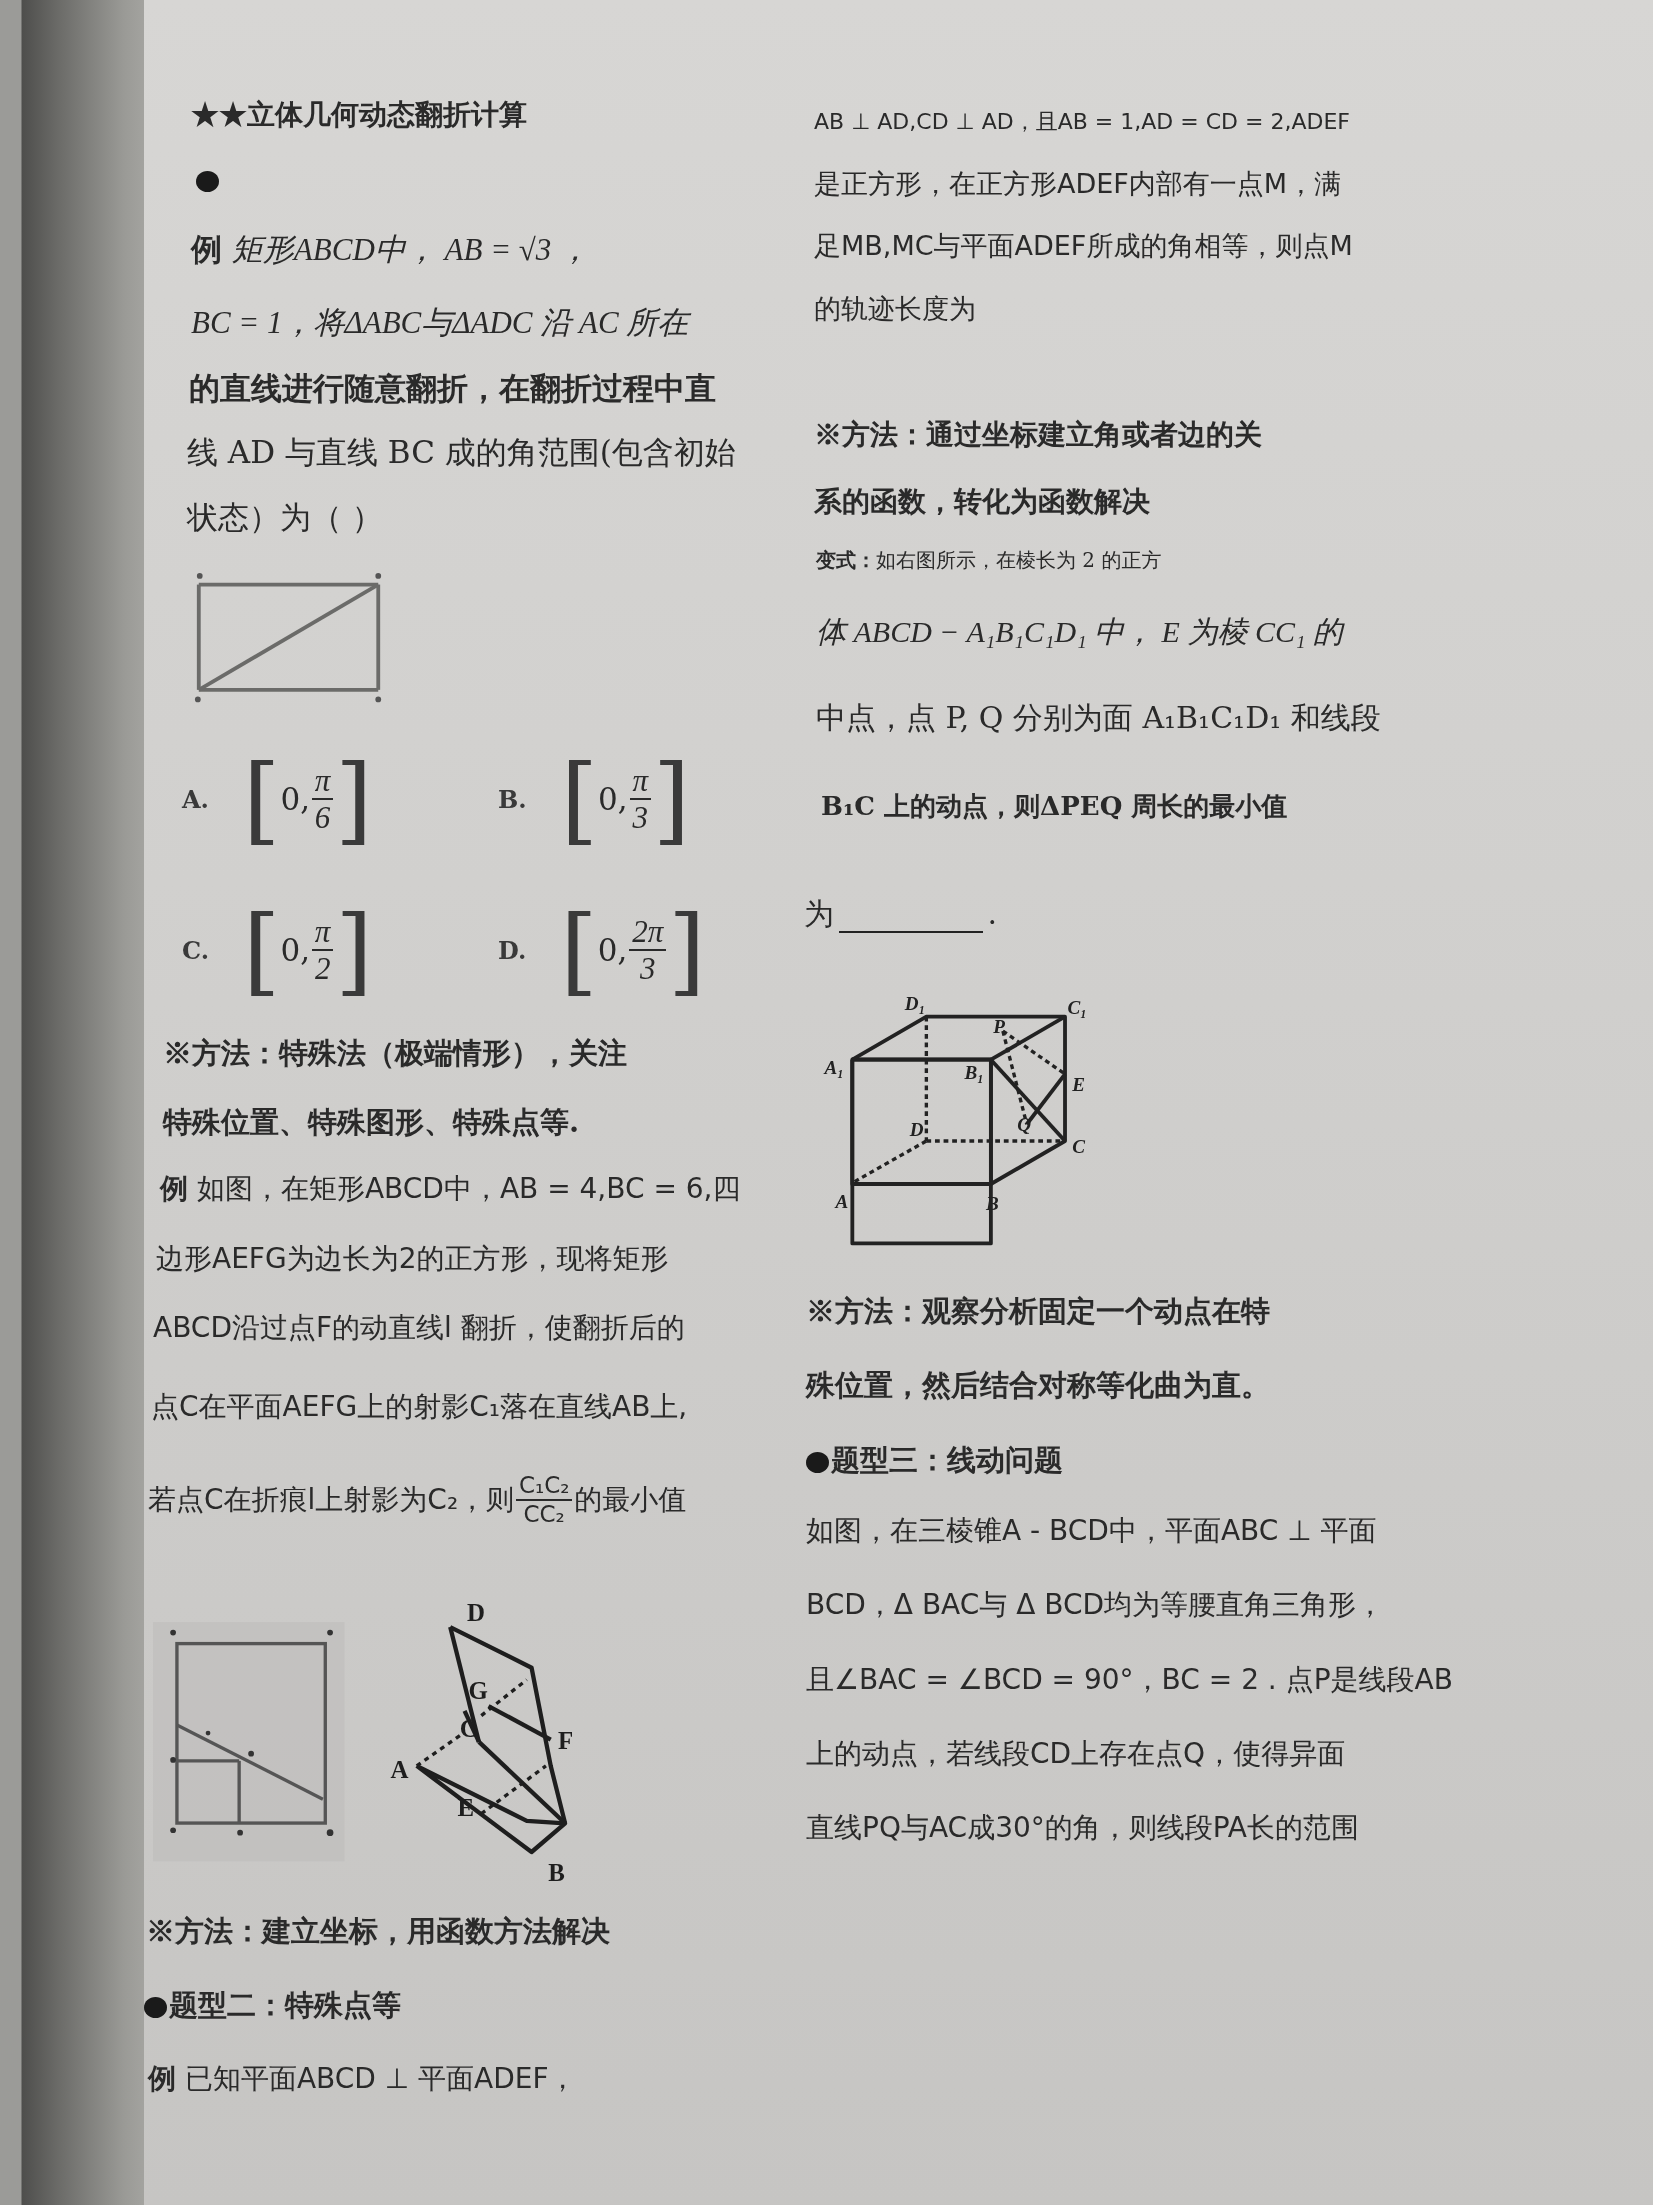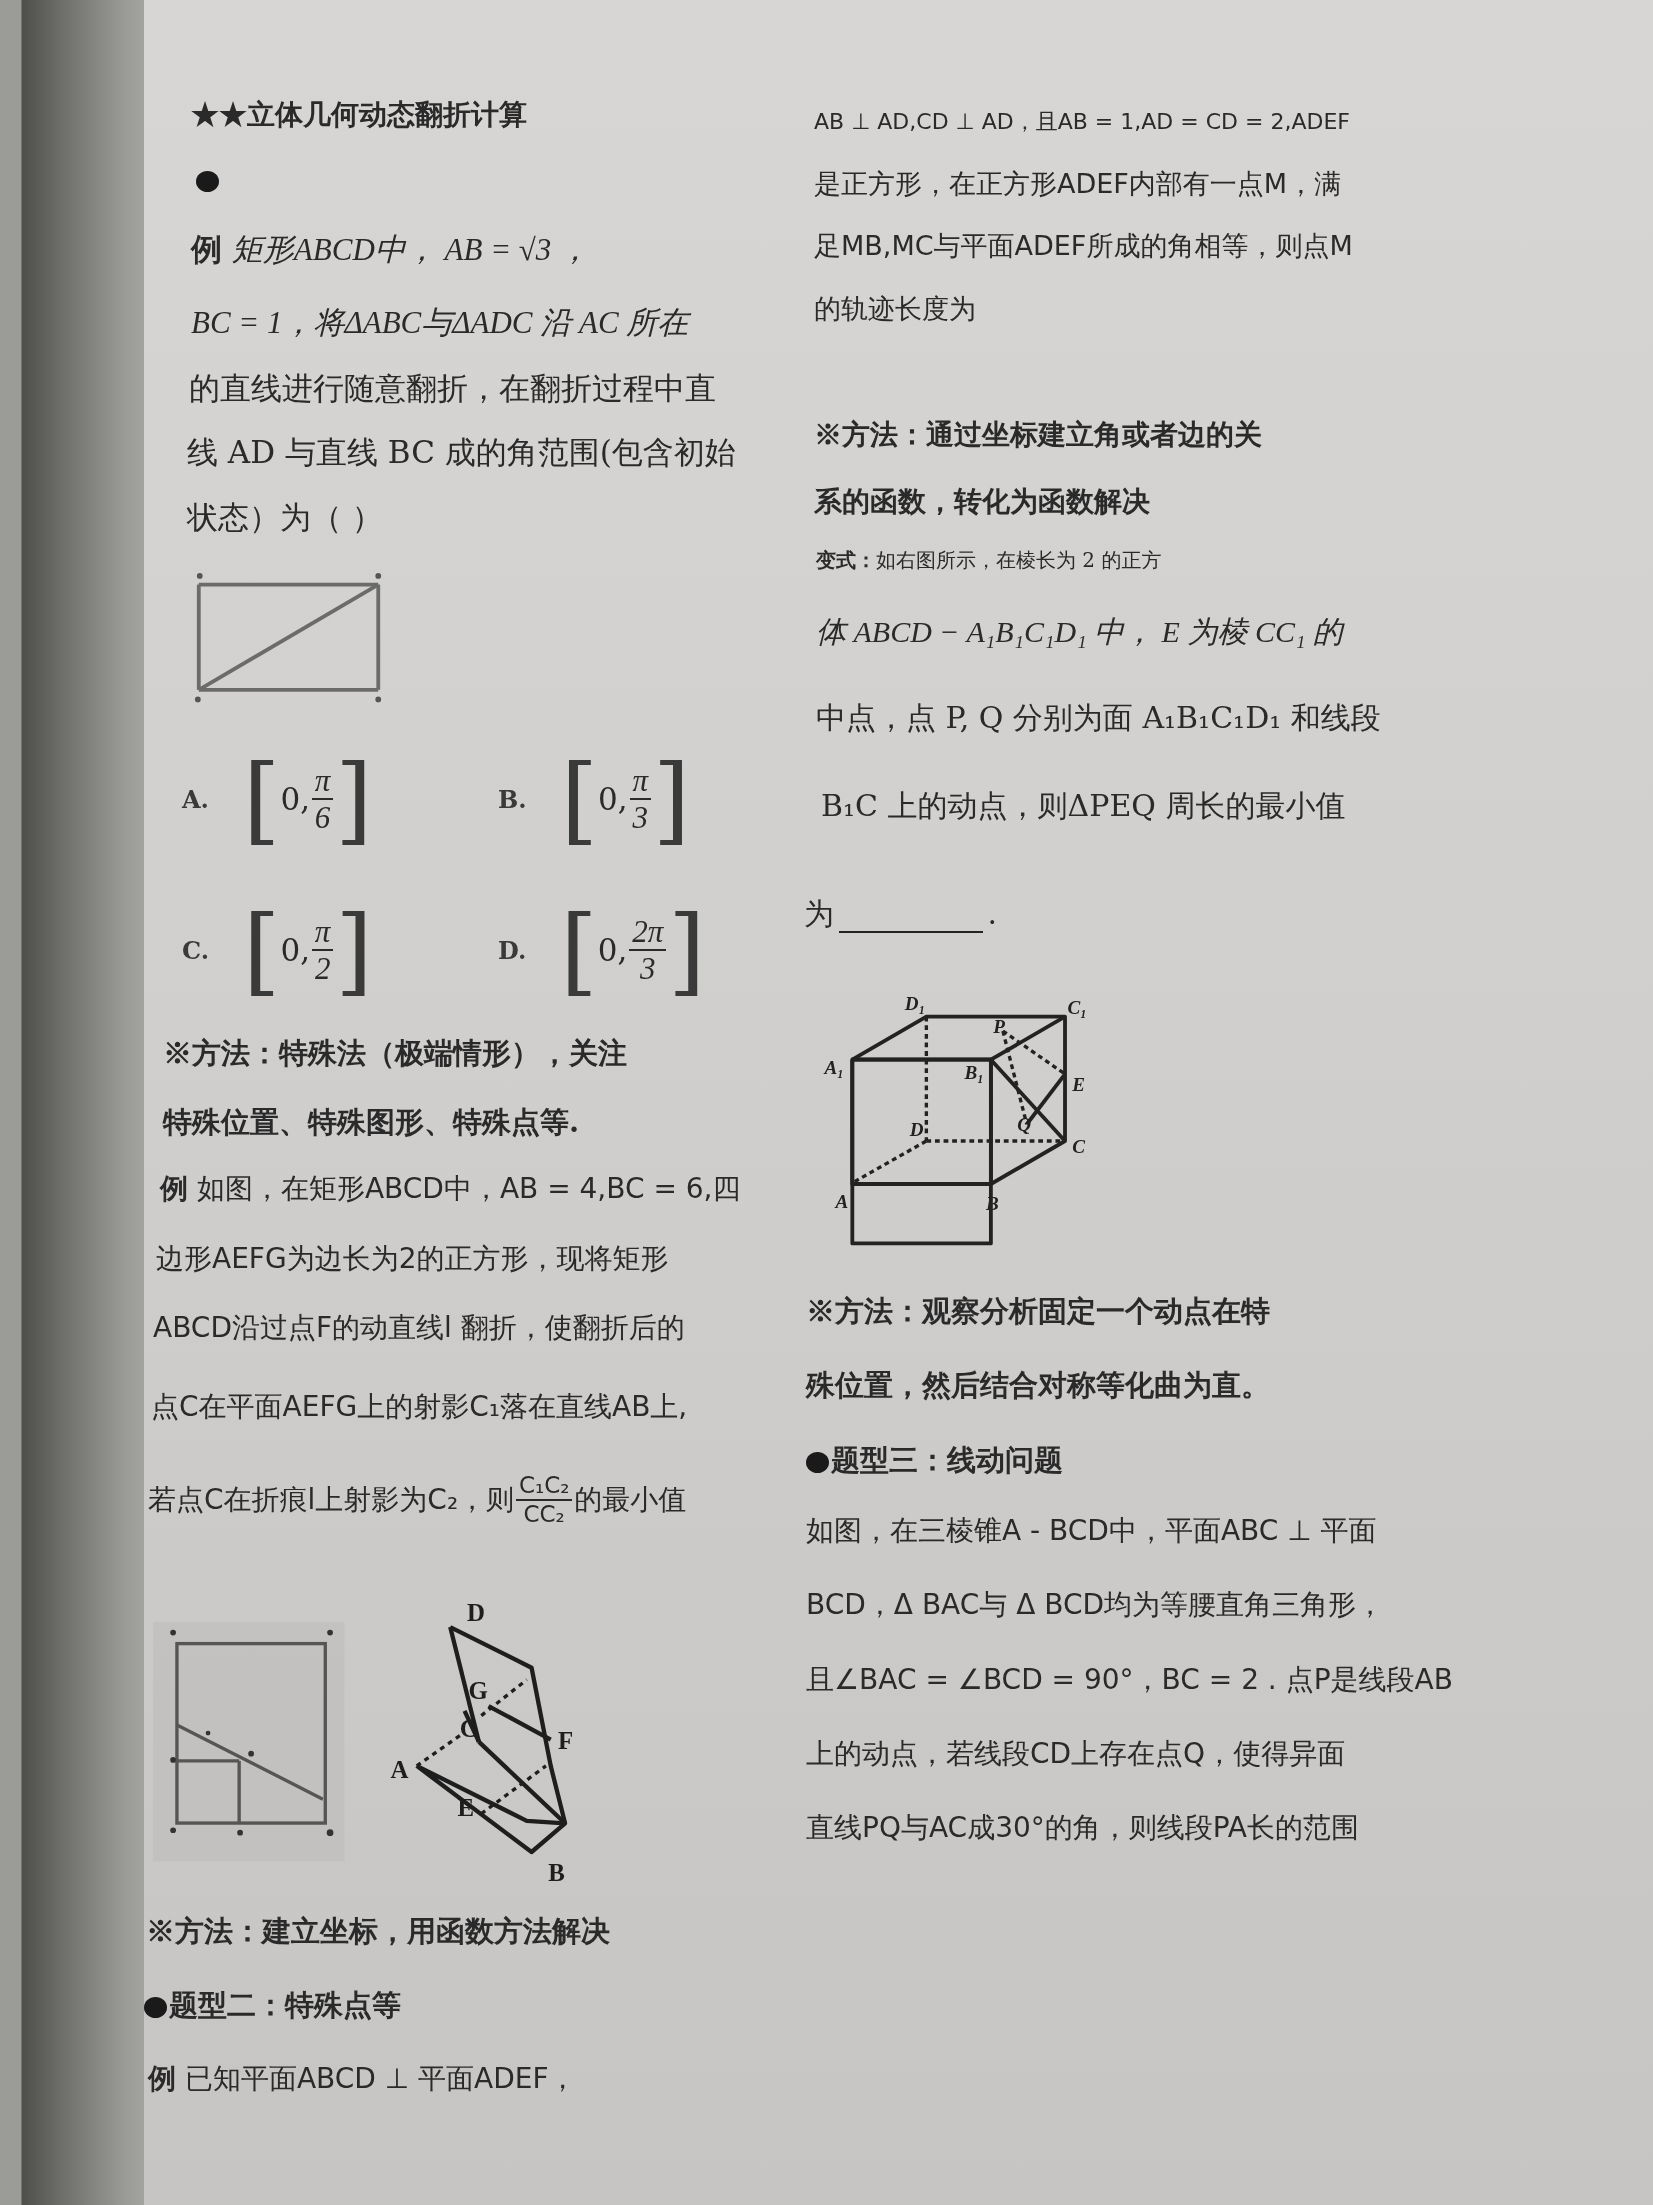--- a/index.html
+++ b/index.html
@@ -44,21 +44,21 @@
 </div>
 
 <div class="line bold" style="left:196px; top:160px; font-size:29px;">
   <span class="bullet"></span>
 </div>
 
 <div class="line" style="left:191px; top:230px;text-align:right;">
   <span class="bold">例</span>&nbsp;<span class="it">矩形ABCD中，  AB = √3 ，</span>
 </div>
 <div class="line it" style="left:191px; top:304px;">BC = 1，将ΔABC与ΔADC 沿 AC 所在</div>
-<div class="line" style="left:189px; top:369px;">的直线进行随意翻折，在翻折过程中直</div>
+<div class="line" style="left:189px; top:369px;font-weight:bold;">的直线进行随意翻折，在翻折过程中直</div>
 <div class="line" style="left:187px; top:433px;">线 AD 与直线 BC 成的角范围(包含初始</div>
 <div class="line" style="left:187px; top:498px;">状态）为（      ）</div>
 
 <svg style="left:194px; top:570px;" width="201" height="144" viewBox="0 0 420 300">
   <g stroke="#6b6b69" stroke-width="8" fill="none">
     <line x1="10" y1="30" x2="385" y2="30"></line>
     <line x1="10" y1="30" x2="10" y2="250"></line>
     <line x1="385" y1="30" x2="385" y2="250"></line>
     <line x1="10" y1="250" x2="385" y2="250"></line>
     <line x1="10" y1="250" x2="385" y2="30"></line>
@@ -198,21 +198,21 @@
 <div class="line sans" style="left:814px; top:290px; font-size:27px;">的轨迹长度为</div>
 
 <div class="line bold" style="left:814px; top:416px; font-size:28px;">※方法：通过坐标建立角或者边的关</div>
 <div class="line bold" style="left:814px; top:483px; font-size:28px;">系的函数，转化为函数解决</div>
 
 <div class="line" style="left:816px; top:541px; font-size:20px;">
   <span class="bold">变式：</span><span>如右图所示，在棱长为 2 的正方</span>
 </div>
 <div class="line it" style="left:816px; top:613px; font-size:30px;">体 ABCD − A₁B₁C₁D₁ 中，  E 为棱 CC₁ 的</div>
 <div class="line" style="left:816px; top:699px; font-size:30px;">中点，点 P, Q 分别为面 A₁B₁C₁D₁ 和线段</div>
-<div class="line" style="left:821px; top:787px; font-size:30px;">B₁C 上的动点，则ΔPEQ 周长的最小值</div>
+<div class="line" style="left:821px; top:787px; font-size:26px;font-weight:bold;">B₁C 上的动点，则ΔPEQ 周长的最小值</div>
 <div class="line" style="left:804px; top:895px; font-size:30px; display:flex; align-items:flex-end;">
   <span>为</span>
   <span class="blank"></span>
   <span>.</span>
 </div>
 
 <svg style="left:814px; top:952px;" width="306" height="258" viewBox="0 0 640 540">
   <g stroke="#222" stroke-width="8" fill="none" stroke-linejoin="round">
 
     <rect x="80" y="225" width="290" height="385" transform="translate(0,-0)"></rect>

